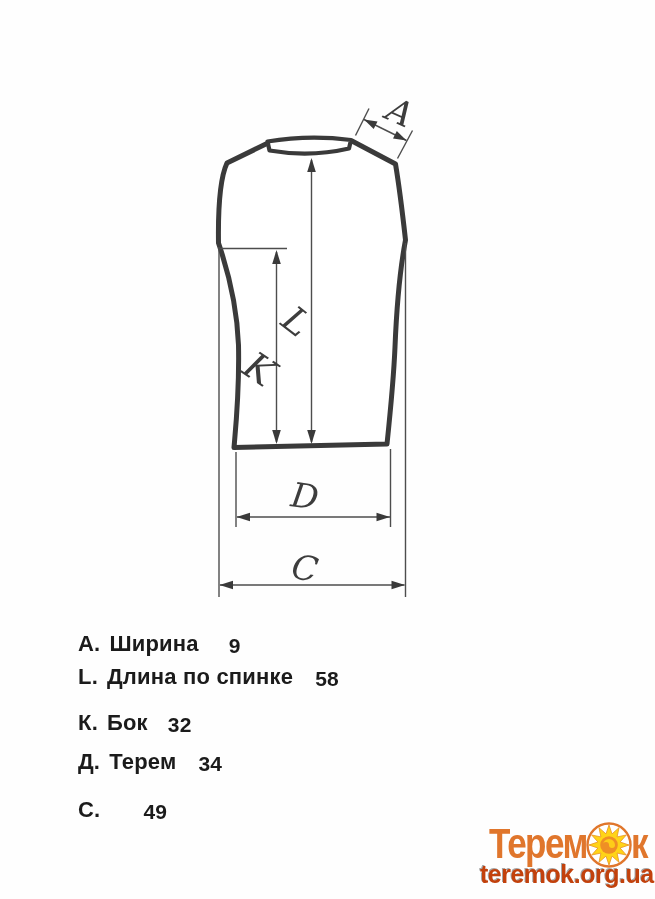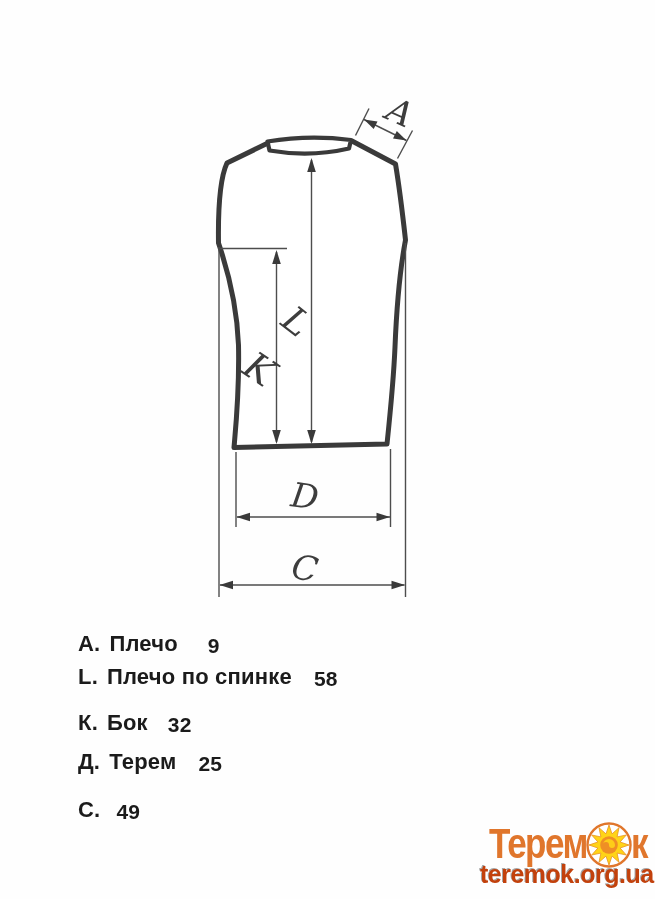--- a/index.html
+++ b/index.html
@@ -25,21 +25,21 @@
   .meas-row .value{font-size:21px;position:relative;top:2px;}
   #row-1{top:631px;}
   #row-2{top:664px;}
   #row-3{top:710px;}
   #row-4{top:749px;}
   #row-5{top:797px;}
   #row-1 .value{margin-left:30px;}
   #row-2 .value{margin-left:22px;}
   #row-3 .value{margin-left:20px;}
   #row-4 .value{margin-left:22px;}
-  #row-5 .value{margin-left:7px;}
+  #row-5 .value{margin-left:34px;}
   
   #logo{
     position:absolute;left:489px;top:803px;height:58px;
     display:flex;align-items:center;margin-top:12px;
   }
   .logo-text{
     font-weight:bold;color:#e0762c;font-size:35px;letter-spacing:-1.5px;
     transform:scaleY(1.22);transform-origin:center 60%;
     font-family:"Liberation Sans", sans-serif;
   }
@@ -102,37 +102,37 @@
 
     <text class="dim-letter" x="400" y="124" font-size="34" text-anchor="middle" transform="rotate(24 400 112)">A</text>
     <text class="dim-letter" x="296" y="334" font-size="36" text-anchor="middle" transform="rotate(38 296 322)">L</text>
     <text class="dim-letter" x="259" y="382" font-size="38" text-anchor="middle" transform="rotate(34 259 370)">K</text>
     <text class="dim-letter" x="305" y="508" font-size="34" text-anchor="middle" transform="rotate(8 305 496)">D</text>
     <text class="dim-letter" x="305" y="580" font-size="34" text-anchor="middle" transform="rotate(10 305 568)">C</text>
   </svg>
 
   <div class="meas-row" id="row-1">
     <span class="letter">А.</span>
-    <span class="name">Плечо</span>
+    <span class="name">Ширина</span>
     <span class="value">9</span>
   </div>
   <div class="meas-row" id="row-2">
     <span class="letter">L.</span>
-    <span class="name">Плечо по спинке</span>
+    <span class="name">Длина по спинке</span>
     <span class="value">58</span>
   </div>
   <div class="meas-row" id="row-3">
     <span class="letter">К.</span>
     <span class="name">Бок</span>
     <span class="value">32</span>
   </div>
   <div class="meas-row" id="row-4">
     <span class="letter">Д.</span>
     <span class="name">Терем</span>
-    <span class="value">25</span>
+    <span class="value">34</span>
   </div>
   <div class="meas-row" id="row-5">
     <span class="letter">С.</span>
     <span class="value">49</span>
   </div>
 
   <div id="logo">
     <span class="logo-text">Терем</span>
     <svg id="logo-sun" width="46" height="46" viewBox="0 0 46 46">
       <circle cx="23" cy="23" r="21.5" fill="#ffffff" stroke="#e0762c" stroke-width="2.4"></circle>

